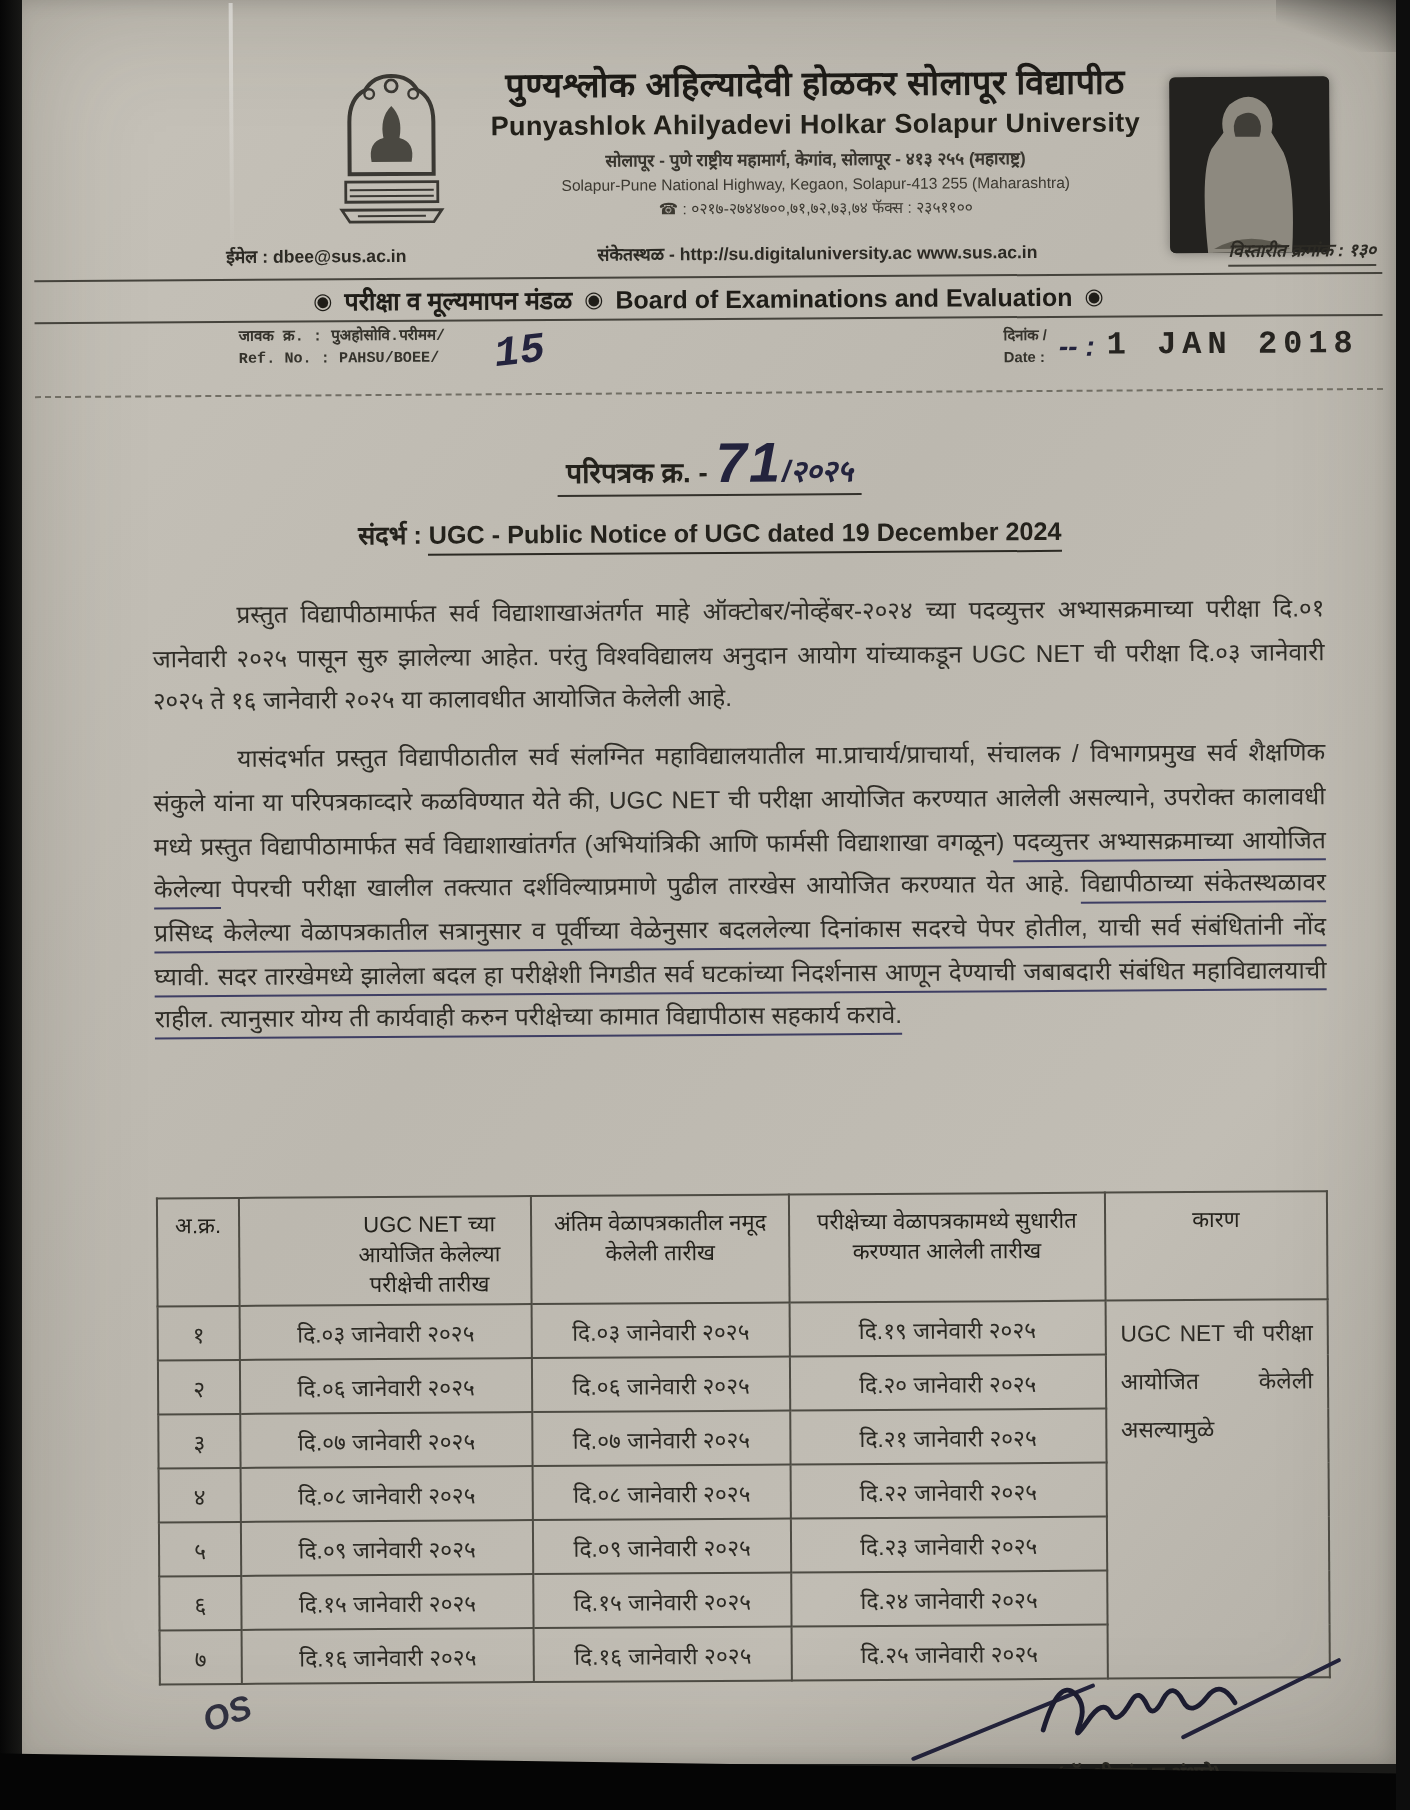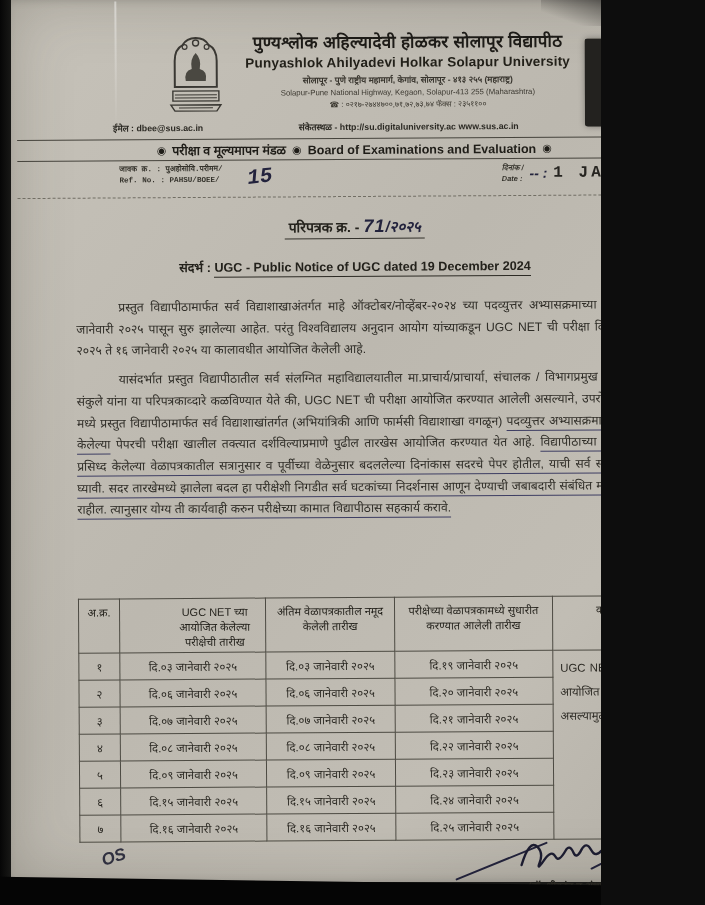--- a/index.html
+++ b/index.html
@@ -1,17 +1,17 @@
 <!DOCTYPE html>
 <html><head>
 <meta charset="utf-8">
 <style>
   html,body{margin:0;padding:0;background:#0d0d0d;}
   *{box-sizing:border-box;}
-  .frame{position:relative;width:601px;height:905px;background:linear-gradient(90deg,#060606 0,#1a1a18 12px,#1a1a18 100%);overflow:hidden;font-family:"Liberation Sans","DejaVu Sans",sans-serif;}
+  .frame{position:relative;width:698px;height:905px;background:linear-gradient(90deg,#060606 0,#1a1a18 12px,#1a1a18 100%);overflow:hidden;font-family:"Liberation Sans","DejaVu Sans",sans-serif;}
   .paper{position:absolute;left:11px;top:0;width:690px;height:882px;background:linear-gradient(130deg,#c6c2b9 0%,#bcb8af 45%,#c1bdb4 75%,#b3afa6 100%);box-shadow:inset 0 0 60px rgba(60,55,45,.25), inset -4px 0 10px rgba(0,0,0,.18);color:#2e2c28;}
   .doc{position:absolute;inset:0;transform:rotate(-0.35deg);}
   .crease{position:absolute;left:106px;top:0;width:2px;height:125px;background:linear-gradient(180deg,rgba(255,255,255,.45),rgba(255,255,255,0));}
   .bottom-bar{position:absolute;left:0;bottom:-2px;width:705px;height:42px;background:#050505;clip-path:polygon(0 28%,100% 52%,100% 100%,0 100%);}
   .corner-shade{position:absolute;right:0;top:0;width:60px;height:26px;background:linear-gradient(200deg,rgba(0,0,0,.45),rgba(0,0,0,0) 70%);}
 
   
   .emblem{position:absolute;left:152px;top:34px;width:70px;height:92px;}
   .statue{position:absolute;left:576px;top:40px;width:80px;height:88px;background:linear-gradient(150deg,#55524c 0%,#23221f 40%,#171614 100%);border-radius:3px;box-shadow:0 0 6px rgba(0,0,0,.35);overflow:hidden;}
   .head-center{position:absolute;left:218px;top:30px;width:362px;text-align:center;}
@@ -25,29 +25,29 @@
   .rule{position:absolute;left:8px;width:674px;height:1px;background:#45433c;}
   .board-row{position:absolute;left:0;top:141px;width:690px;text-align:center;font-size:12.5px;font-weight:bold;color:#1f1d18;}
   .bullet{display:inline-block;margin:0 6px;font-size:11px;transform:translateY(-1px);}
 
   
   .ref-row{position:absolute;left:110px;top:163px;width:560px;display:flex;justify-content:space-between;align-items:flex-start;}
   .ref-left{font-size:7.6px;font-weight:bold;color:#35332c;line-height:1.5;position:relative;font-family:Liberation Mono, monospace;}
   .hand{font-style:italic;color:#23233d;}
   .ref-num{position:absolute;left:128px;top:-2px;font-size:21px;font-weight:600;transform:rotate(-6deg);}
   .date-box{display:flex;align-items:center;gap:6px;}
-  .date-lbl{font-size:7.4px;font-weight:bold;color:#35332c;line-height:1.5;font-style:italic;}
+  .date-lbl{font-size:7.4px;font-weight:bold;color:#35332c;line-height:1.5;}
   .stamp{font-family:"Liberation Mono","DejaVu Sans Mono",monospace;font-size:16px;font-weight:bold;letter-spacing:3px;color:#262420;white-space:nowrap;}
   .stamp-dash{font-size:14px;font-weight:bold;color:#23233d;}
   .dash-rule{position:absolute;left:8px;top:196px;width:674px;border-top:1px dashed #716e64;}
 
   
   .circ-title{position:absolute;left:0;top:216px;width:690px;text-align:center;font-size:14px;font-weight:bold;color:#24221c;}
   .circ-title .ul{border-bottom:1.4px solid #33312b;padding:0 4px 3px;}
-  .circ-num{font-size:18px;font-weight:600;font-style:italic;color:#23233d;letter-spacing:1px;}
+  .circ-num{font-size:28px;font-weight:600;font-style:italic;color:#23233d;letter-spacing:1px;}
   .circ-suffix{font-weight:600;font-style:italic;color:#23233d;font-size:15px;}
   .subject{position:absolute;left:0;top:258px;width:690px;text-align:center;font-size:12.6px;font-weight:bold;color:#24221c;}
   .subject .ul-en{border-bottom:1.4px solid #2c2a24;padding-bottom:2px;}
 
   
   .body-text{position:absolute;left:66px;top:296px;width:586px;font-size:12.2px;line-height:1.78;text-align:justify;color:#2f2d27;}
   .body-text p{margin:0 0 7px;text-indent:42px;}
   .pen-ul{text-decoration:underline;text-decoration-color:#3e3e63;text-decoration-thickness:1.3px;text-underline-offset:4.5px;}
 
   

